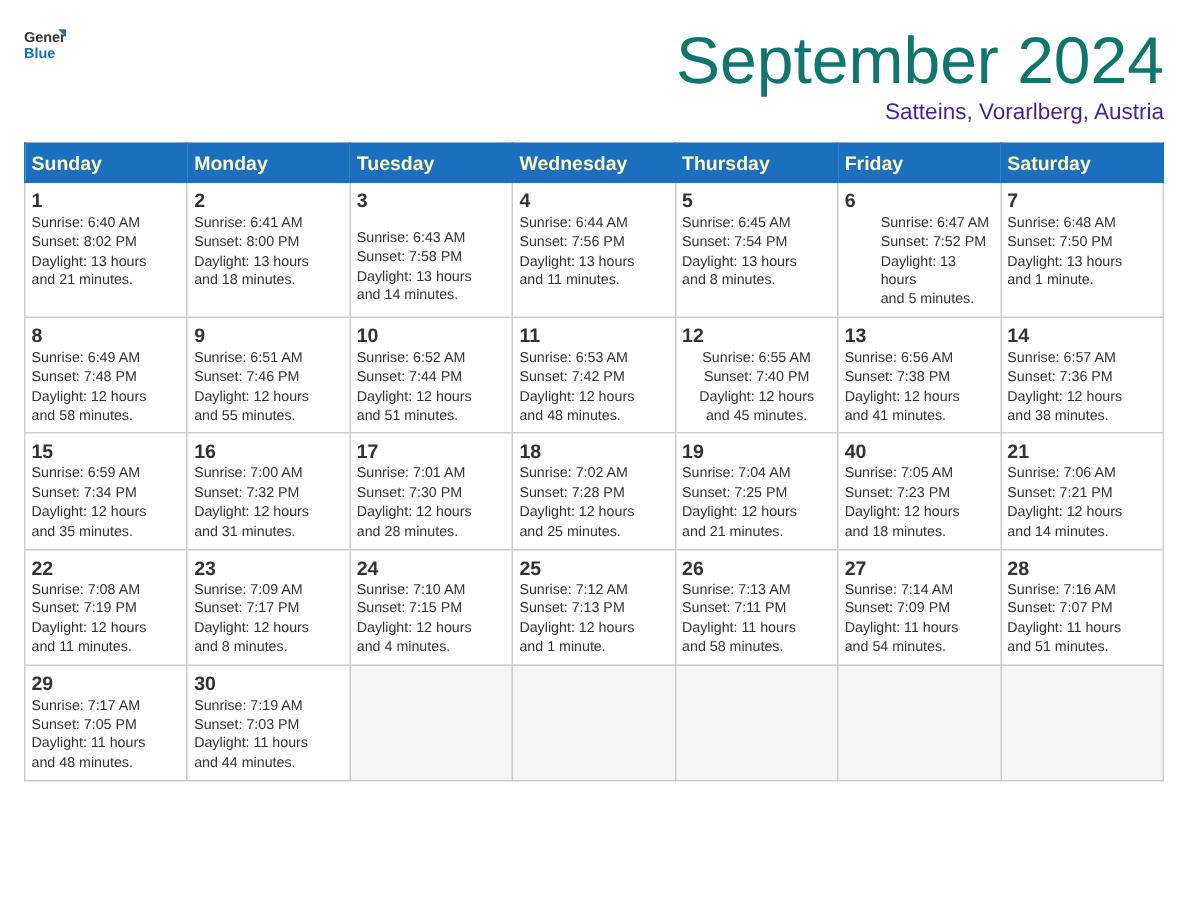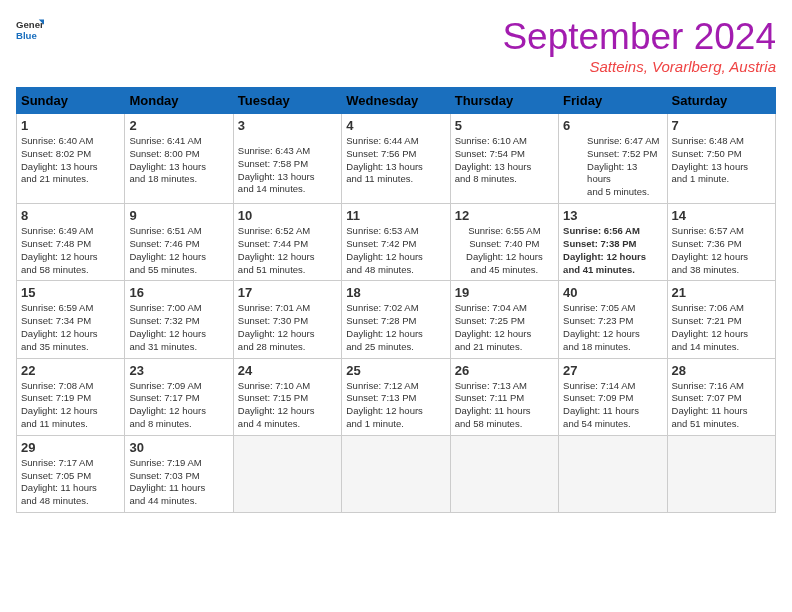--- a/index.html
+++ b/index.html
@@ -22,37 +22,36 @@
       gap: 4px;
     }
     .logo-icon {
       width: 28px;
       height: 28px;
     }
     .title-block {
       text-align: right;
     }
     .calendar-title {
-      font-size: 37px;
+      font-size: 44px;
       font-weight: normal;
-      color: #a21caf;
+      color: #0f766e;
     }
     .calendar-subtitle {
       font-size: 15px;
-      color: #ef4444;
-      font-style: italic;
+      color: #4c1d95;
     }
     table {
       width: 100%;
       border-collapse: collapse;
       table-layout: fixed;
     }
     th {
       background: #1a6fbe;
-      color: #000000;
+      color: #fef9c3;
       font-size: 13px;
       font-weight: bold;
       padding: 5px 4px;
       text-align: left;
       border: 1px solid #1a6fbe;
     }
     td {
       border: 1px solid #ccc;
       vertical-align: top;
       padding: 4px 4px;
@@ -128,21 +127,21 @@
         </td>
         <td>
           <span class="day-num">4</span>
           <div class="day-info" style="white-space: pre-line;">Sunrise: 6:44 AM
 Sunset: 7:56 PM
 Daylight: 13 hours
 and 11 minutes.</div>
         </td>
         <td>
           <span class="day-num">5</span>
-          <div class="day-info" style="white-space: pre-line;">Sunrise: 6:10 AM
+          <div class="day-info" style="white-space: pre-line;">Sunrise: 6:45 AM
 Sunset: 7:54 PM
 Daylight: 13 hours
 and 8 minutes.</div>
         </td>
         <td>
           <span class="day-num">6</span>
           <div class="day-info" style="white-space: pre-line; margin-left: 24px;">Sunrise: 6:47 AM
 Sunset: 7:52 PM
 Daylight: 13 hours
 and 5 minutes.</div>
@@ -186,21 +185,21 @@
         </td>
         <td>
           <span class="day-num">12</span>
           <div class="day-info" style="white-space: pre-line; text-align: center;">Sunrise: 6:55 AM
 Sunset: 7:40 PM
 Daylight: 12 hours
 and 45 minutes.</div>
         </td>
         <td>
           <span class="day-num">13</span>
-          <div class="day-info" style="white-space: pre-line; font-weight: bold;">Sunrise: 6:56 AM
+          <div class="day-info" style="white-space: pre-line;">Sunrise: 6:56 AM
 Sunset: 7:38 PM
 Daylight: 12 hours
 and 41 minutes.</div>
         </td>
         <td>
           <span class="day-num">14</span>
           <div class="day-info" style="white-space: pre-line;">Sunrise: 6:57 AM
 Sunset: 7:36 PM
 Daylight: 12 hours
 and 38 minutes.</div>

